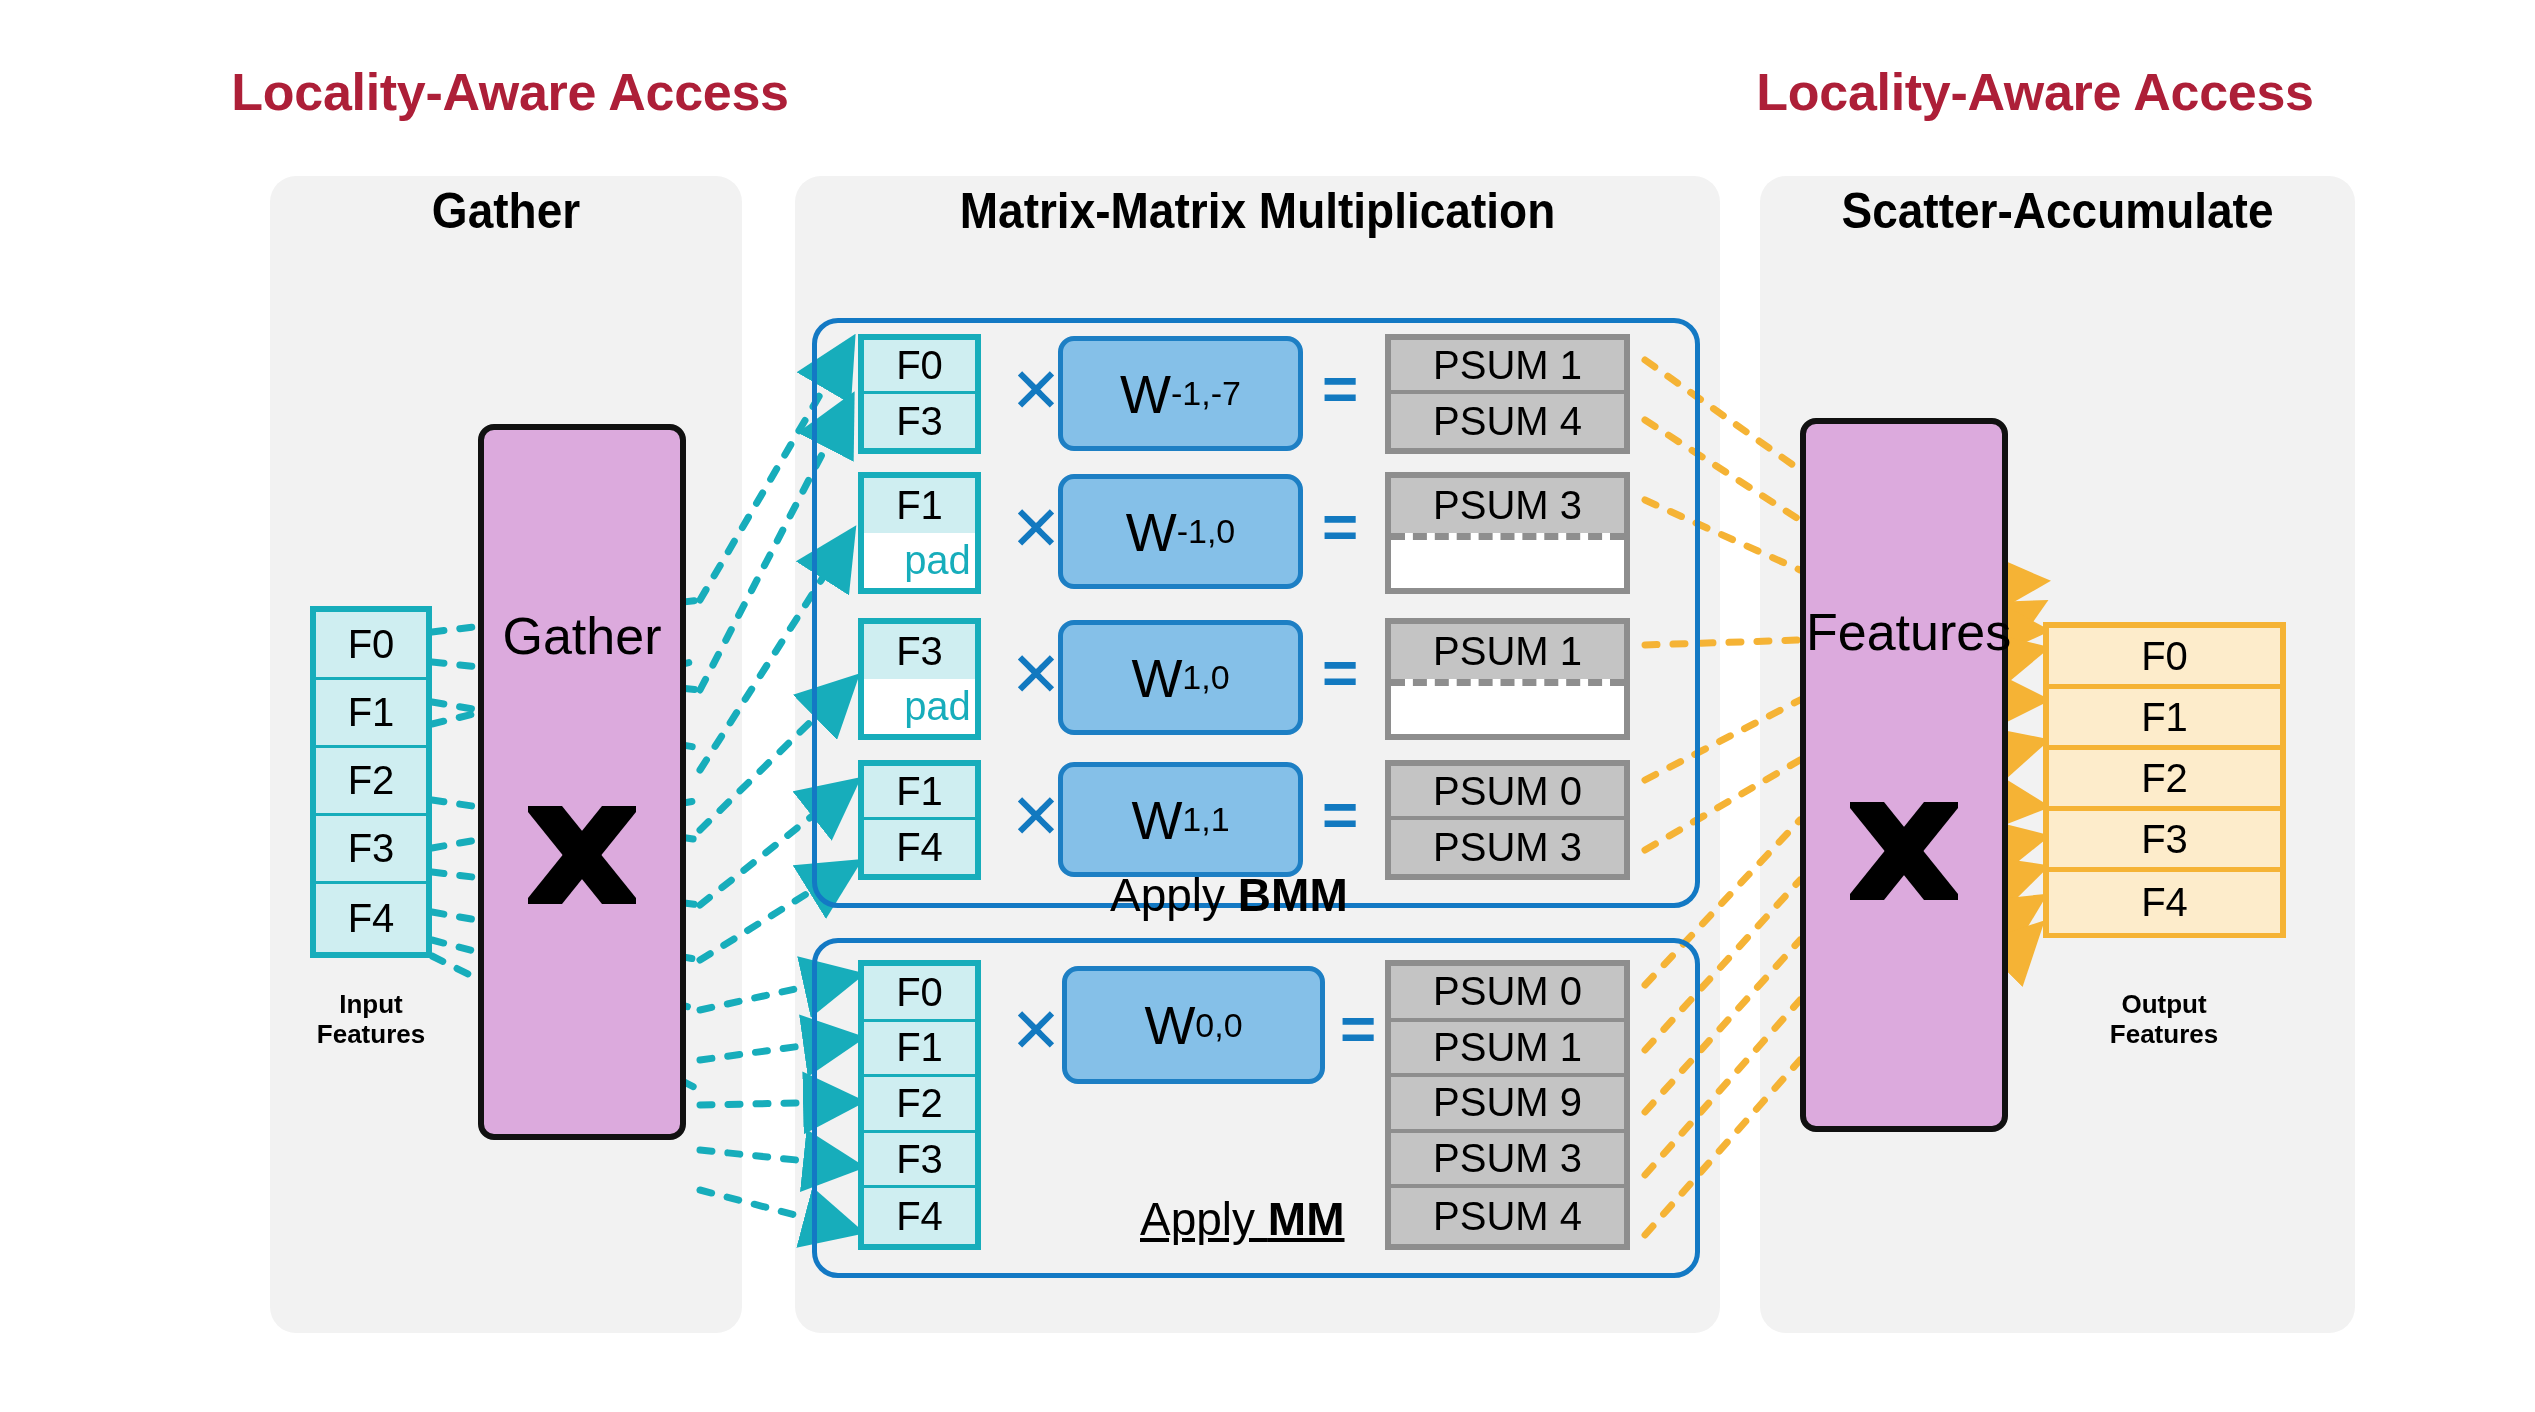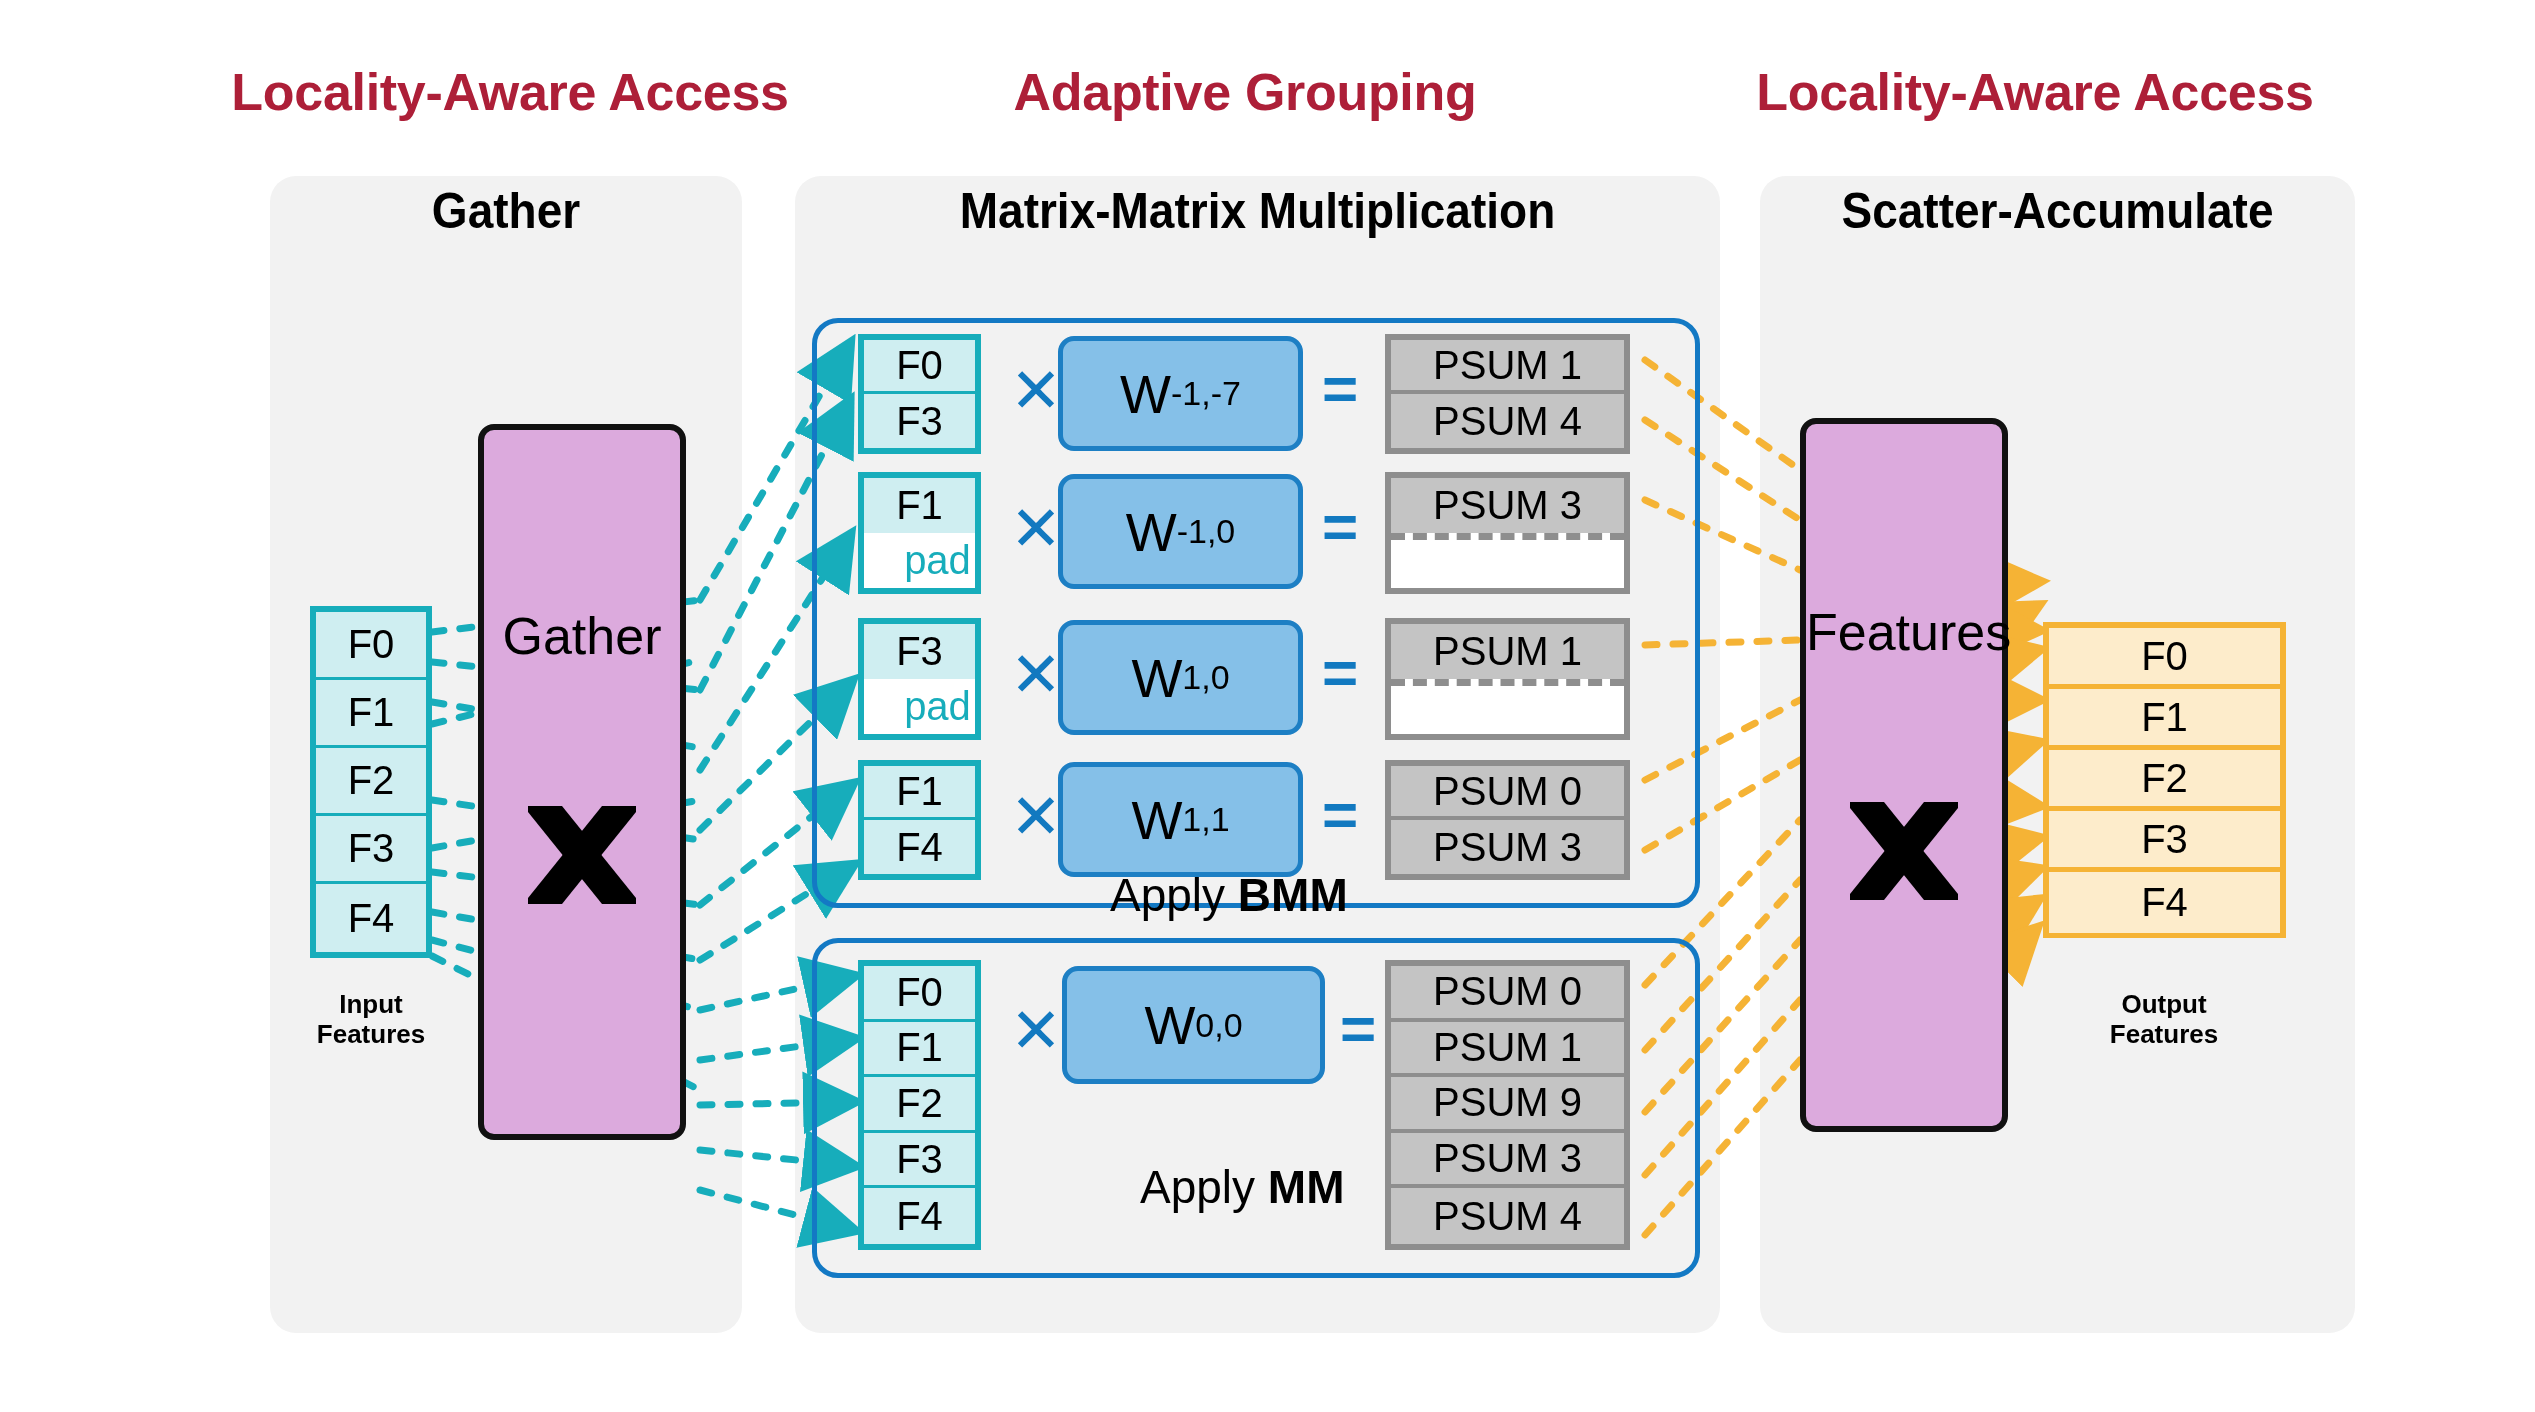--- a/index.html
+++ b/index.html
@@ -76,21 +76,20 @@
 
   svg.arrows{position:absolute;left:0;top:0;width:2535px;height:1412px;
              pointer-events:none;}
 </style>
 </head>
 <body>
 
 <div class="stage">
 
   <div class="sec-title" style="left:180px;top:62px;width:660px;text-align:center;">Locality-Aware Access</div>
-  <div class="sec-title" style="left:965px;top:62px;width:560px;text-align:center;">Adaptive Grouping</div>
   <div class="sec-title" style="left:1700px;top:62px;width:670px;text-align:center;">Locality-Aware Access</div>
 
   <div class="panel" style="left:270px;top:176px;width:472px;height:1157px;"></div>
   <div class="panel" style="left:795px;top:176px;width:925px;height:1157px;"></div>
   <div class="panel" style="left:1760px;top:176px;width:595px;height:1157px;"></div>
 
   <div class="panel-title" style="left:270px;top:182px;width:472px;">Gather</div>
   <div class="panel-title" style="left:795px;top:182px;width:925px;">Matrix-Matrix Multiplication</div>
   <div class="panel-title" style="left:1745px;top:182px;width:625px;">Scatter-Accumulate</div>
 
@@ -236,21 +235,21 @@
       <span>W</span>
       <sub>1,1</sub>
     </div>
   <div class="op-eq" style="left:1322px;top:784px;">=</div>
   <div class="pcol" style="left:1385px;top:760px;width:245px;height:120px;">
     <div class="pcell" style="height:54px;">PSUM 0</div>
     <div class="pcell" style="height:54px;">PSUM 3</div>
   </div>
 
   <div class="group" style="left:812px;top:938px;width:888px;height:340px;"></div>
-  <div class="apply" style="left:1140px;top:1160px;"><span>Apply </span><b>MM</b></div>
+  <div class="apply" style="left:1140px;top:1192px;text-decoration:underline;"><span>Apply </span><b>MM</b></div>
 
   <div class="fcol" style="left:858px;top:960px;width:123px;height:290px;">
     <div class="fcell" style="height:55.6px;">F0</div>
     <div class="fcell" style="height:55.6px;">F1</div>
     <div class="fcell" style="height:55.6px;">F2</div>
     <div class="fcell" style="height:55.6px;">F3</div>
     <div class="fcell" style="height:55.6px;">F4</div>
   </div>
   <div class="op-x" style="left:1010px;top:1000px;">✕</div>
   <div class="wbox" style="left:1062px;top:966px;width:263px;height:118px;">

